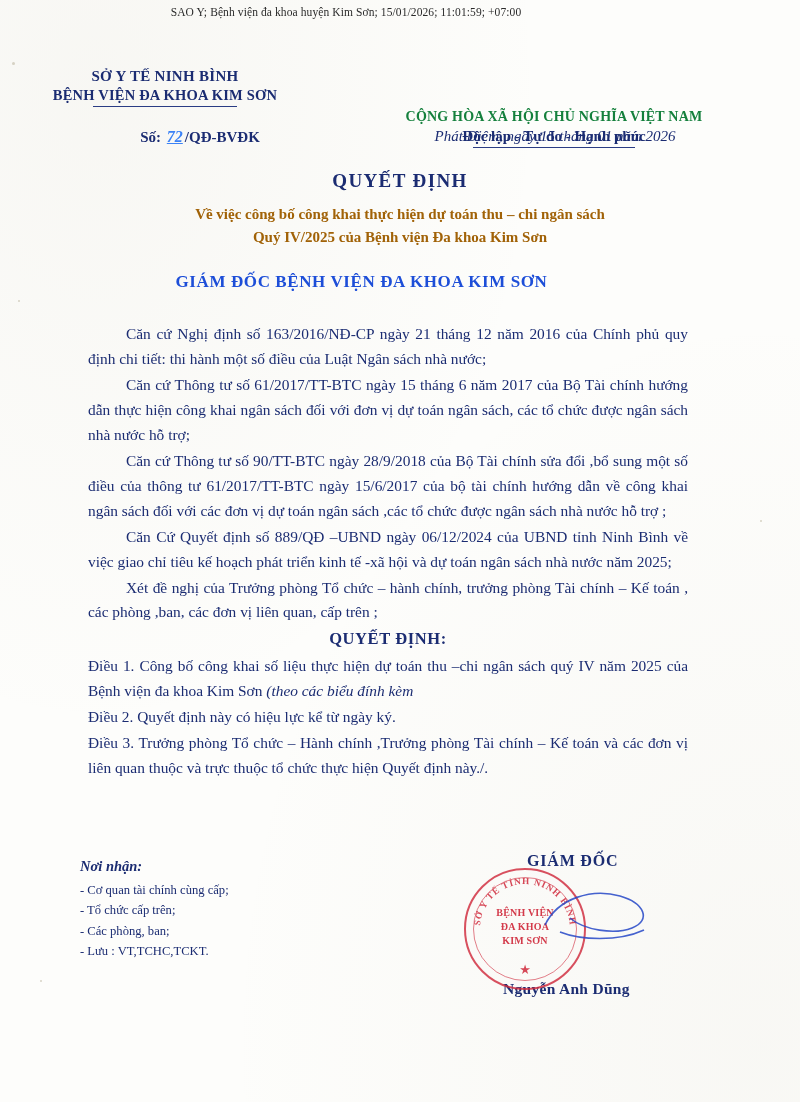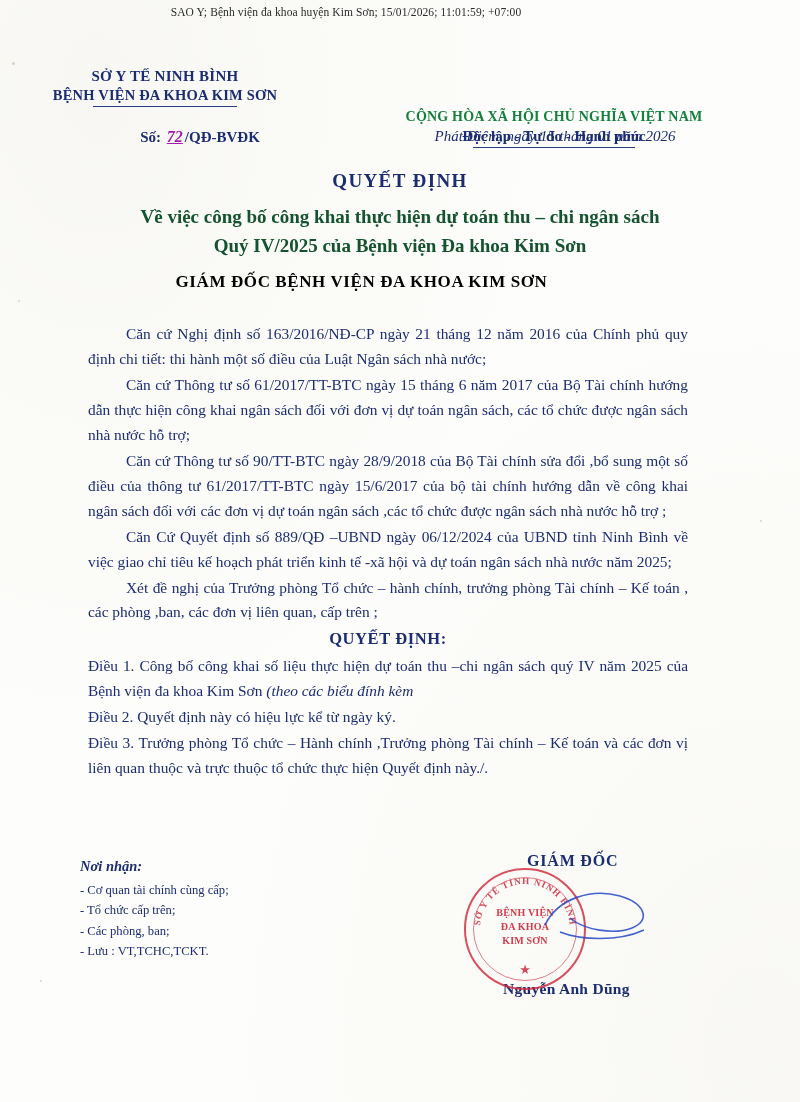--- a/index.html
+++ b/index.html
@@ -137,21 +137,21 @@
     padding-left: 70px;
     box-sizing: border-box;
     font-size: 15px;
     font-weight: bold;
     color: #1b2c72;
   }
   .num-hand {
     font-family: "Liberation Serif", serif;
     font-style: italic;
     font-weight: bold;
-    color: #a21caf;
+    color: #3b82f6;
     font-size: 16px;
     padding: 0 2px;
     text-decoration: underline;
   }
   .num-right {
     width: 470px;
     text-align: center;
     padding-right: 20px;
     box-sizing: border-box;
     font-style: italic;
@@ -168,37 +168,37 @@
     width: 800px;
     text-align: center;
   }
   .decision-word {
     font-size: 19px;
     font-weight: bold;
     letter-spacing: 1.4px;
     color: #1b2c72;
   }
   .subtitle {
-    font-size: 19px;
+    font-size: 15px;
     font-weight: bold;
     margin-top: 11px;
     line-height: 1.5;
-    color: #14532d;
+    color: #a16207;
   }
 
   .director-line {
     position: absolute;
     top: 272px;
     left: 0;
     width: 723px;
     text-align: center;
     font-size: 17px;
     font-weight: bold;
     letter-spacing: .6px;
-    color: #000000;
+    color: #1d4ed8;
   }
 
   
   .body-text {
     position: absolute;
     top: 322px;
     left: 88px;
     width: 600px;
     font-size: 15.4px;
     line-height: 1.62;

